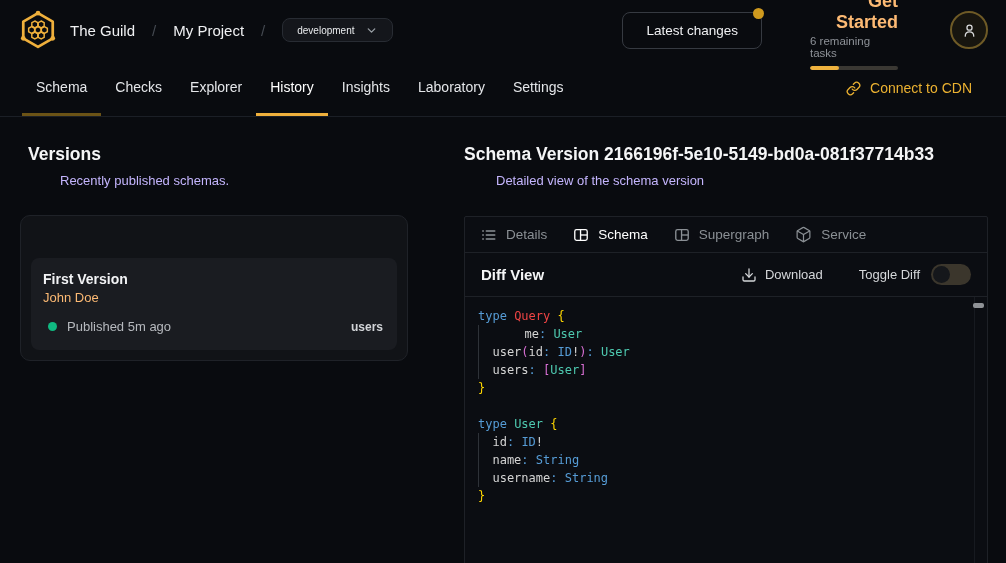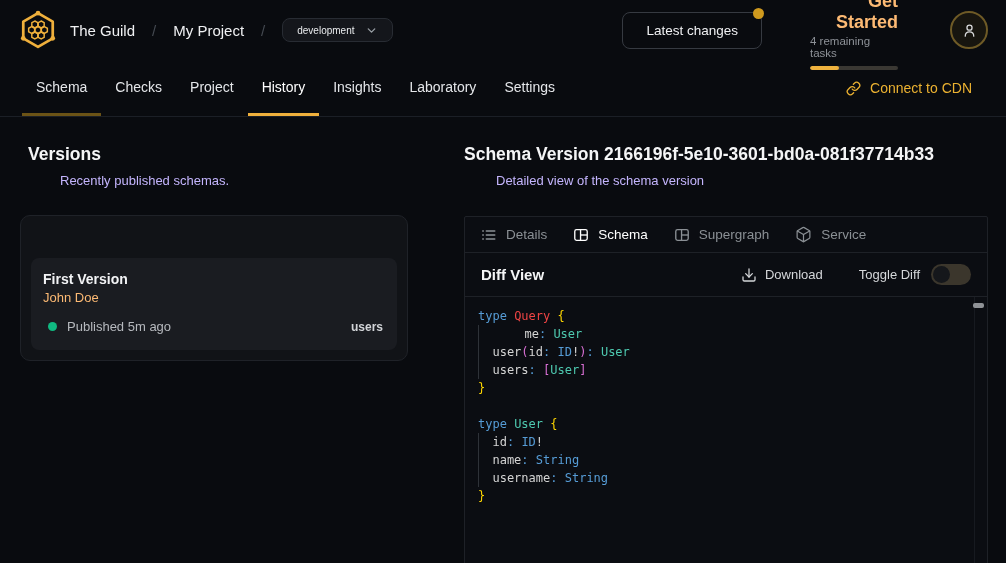--- a/index.html
+++ b/index.html
@@ -126,21 +126,21 @@
     </span>
   </div>
 
   <button class="lc-btn">
     <span>Latest changes</span>
     <span class="lc-dot"></span>
   </button>
 
   <div class="get-started">
     <div class="gs-title">Get Started</div>
-    <div class="gs-sub">4 remaining tasks</div>
+    <div class="gs-sub">6 remaining tasks</div>
     <div class="gs-bar">
       <div class="gs-fill" style="width: 33%;"></div>
     </div>
   </div>
 
   <div class="avatar">
     <span>
       <svg viewBox="0 0 24 24" width="17" height="17" fill="none" stroke="#d9dadc" stroke-width="1.8" stroke-linecap="round" stroke-linejoin="round">
         <circle cx="12" cy="8" r="3.6"></circle>
           <path d="M6 20c0-3.6 2.7-6 6-6s6 2.4 6 6"></path>
@@ -150,21 +150,21 @@
 </div>
 
 <div class="nav">
   <div class="nav-tab hl">
       <span>Schema</span>
     </div>
   <div class="nav-tab">
       <span>Checks</span>
     </div>
   <div class="nav-tab">
-      <span>Project</span>
+      <span>Explorer</span>
     </div>
   <div class="nav-tab active">
       <span>History</span>
     </div>
   <div class="nav-tab">
       <span>Insights</span>
     </div>
   <div class="nav-tab">
       <span>Laboratory</span>
     </div>
@@ -196,21 +196,21 @@
         <div class="vi-row">
           <span class="vi-dot"></span>
           <span class="vi-status">Published 5m ago</span>
           <span class="vi-badge">users</span>
         </div>
       </div>
     </div>
   </div>
 
   <div class="col-right">
-    <div class="h1">Schema Version 2166196f-5e10-3601-bd0a-081f37714b33</div>
+    <div class="h1">Schema Version 2166196f-5e10-5149-bd0a-081f37714b33</div>
     <div class="sub">Detailed view of the schema version</div>
 
     <div class="panel">
       <div class="panel-tabs">
         <div class="ptab">
           <span>
             <svg viewBox="0 0 18 18" width="16" height="16" fill="none" stroke="currentColor" stroke-width="1.7" stroke-linecap="round">
               <line x1="6" y1="4.5" x2="15.5" y2="4.5"></line>
                 <line x1="6" y1="9" x2="15.5" y2="9"></line>
                 <line x1="6" y1="13.5" x2="15.5" y2="13.5"></line>

